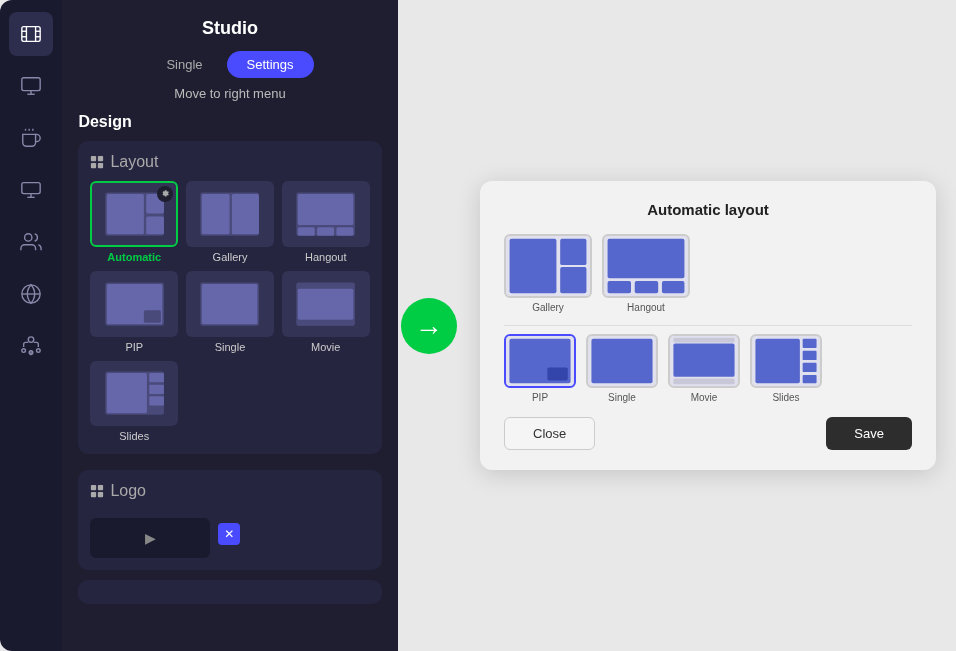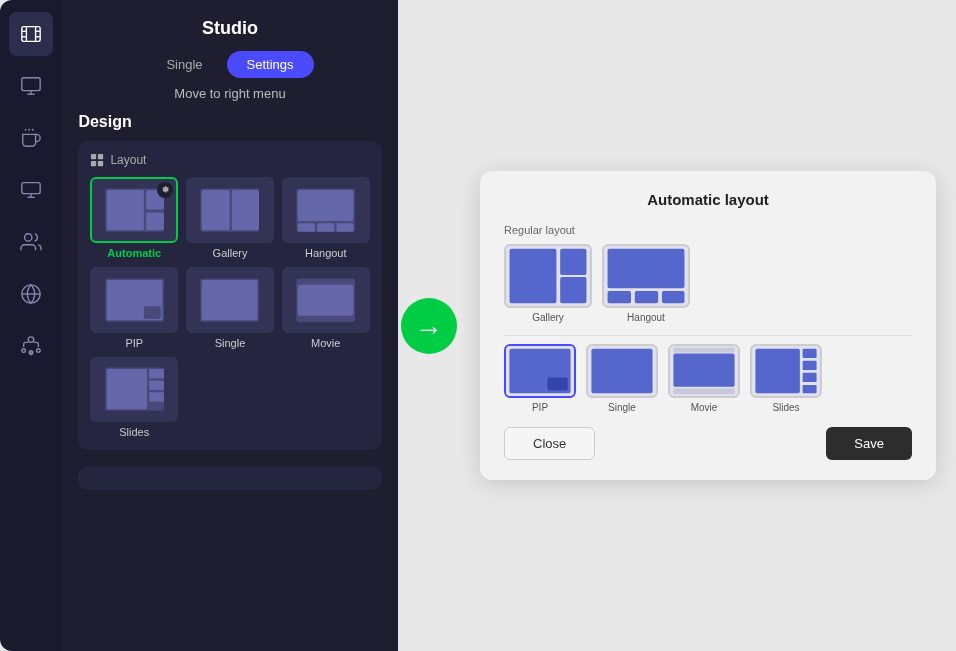--- a/index.html
+++ b/index.html
@@ -104,21 +104,21 @@
 
     .section-box {
       background: #252540;
       border-radius: 10px;
       padding: 12px;
       margin-bottom: 16px;
     }
 
     .section-box-title {
       color: #aaa;
-      font-size: 12px;
+      font-size: 16px;
       display: flex;
       align-items: center;
       gap: 6px;
       margin-bottom: 10px;
     }
     .section-box-title svg {
       width: 14px; height: 14px;
       fill: #aaa;
     }
 
@@ -510,38 +510,54 @@
               <rect x="59" y="19" width="19" height="12" rx="1" fill="#6666aa"></rect>
               <rect x="59" y="34" width="19" height="12" rx="1" fill="#6666aa"></rect>
             </svg>
           </div>
           <span class="layout-label">Slides</span>
         </div>
       </div>
     </div>
 
 
+    <div class="logo-box">
+      <div class="section-box-title">
+        <svg viewBox="0 0 16 16" style="width:14px;height:14px;fill:#aaa;">
+            <rect x="1" y="1" width="6" height="6" rx="1"></rect>
+            <rect x="9" y="1" width="6" height="6" rx="1"></rect>
+            <rect x="1" y="9" width="6" height="6" rx="1"></rect>
+            <rect x="9" y="9" width="6" height="6" rx="1"></rect>
+          </svg>
+        <span>Logo</span>
+      </div>
+      <div style="display:flex;align-items:center;">
+        <div class="logo-preview">
+          <span class="logo-preview-arrow">▶</span>
+        </div>
+        <button class="logo-x-btn">✕</button>
+      </div>
+    </div>
 
     <div class="lower-third-row">
       
       
     </div>
 
   </div>
 </div>
 
 <div class="arrow-area">
   <div class="green-arrow">→</div>
 </div>
 
 <div class="right-panel">
   <div class="dialog-box">
     <div class="dialog-title">Automatic layout</div>
 
-    <div class="dialog-section-label">Regular layout</div>
 
     <div class="layout-row">
 
       <div class="dialog-layout-item">
         <div class="dialog-thumb" style="width:88px;height:64px;">
           <svg viewBox="0 0 88 64" style="width:100%;height:100%;">
             <rect x="0" y="0" width="88" height="64" fill="#e0e0ee" rx="4"></rect>
             <rect x="3" y="3" width="50" height="58" rx="2" fill="#5566cc"></rect>
             <rect x="57" y="3" width="28" height="28" rx="2" fill="#5566cc"></rect>
             <rect x="57" y="33" width="28" height="28" rx="2" fill="#5566cc"></rect>

